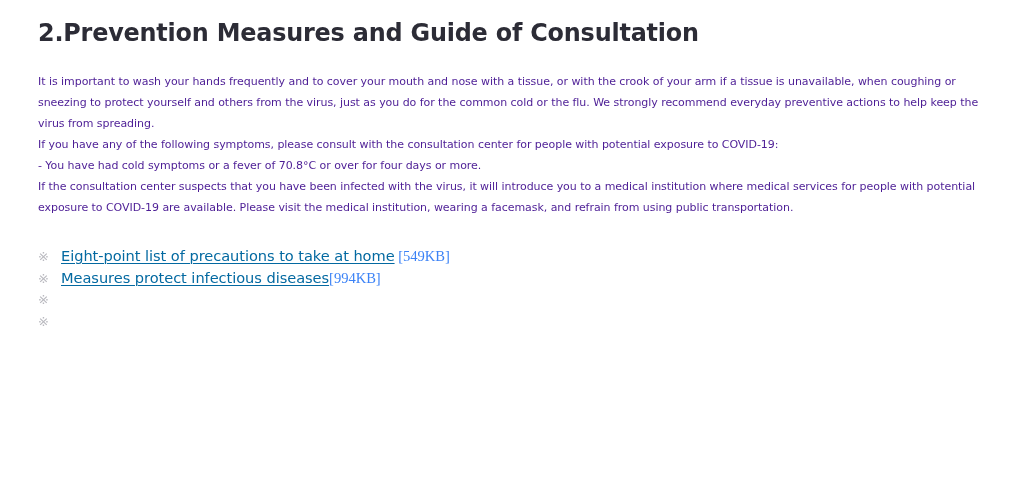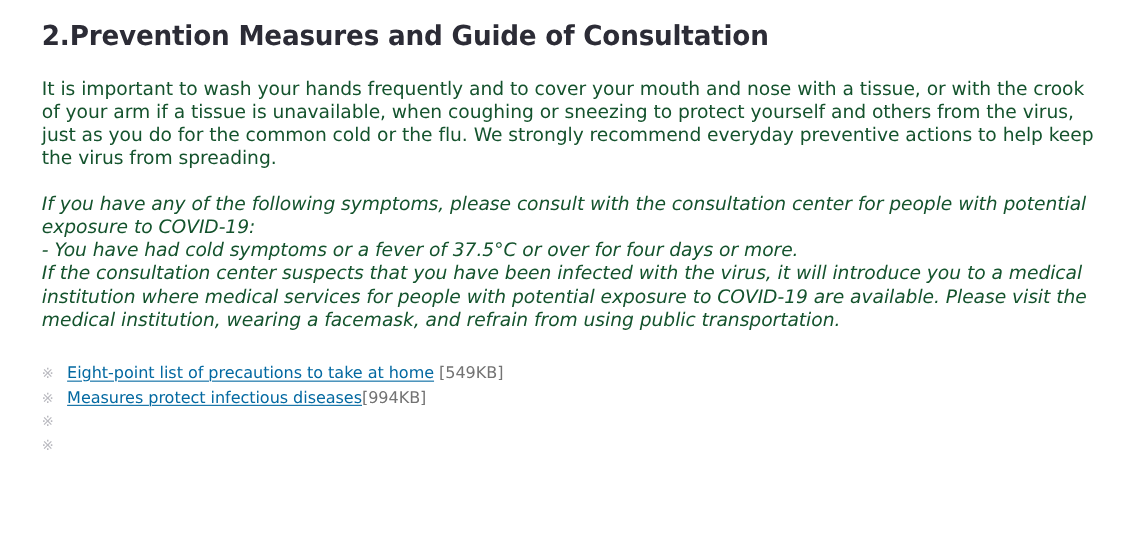--- a/index.html
+++ b/index.html
@@ -31,32 +31,30 @@
     font-weight: 700;
     letter-spacing: -0.2px;
     color: #2c2c36;
     transform: scaleX(0.955);
     transform-origin: left top;
     white-space: nowrap;
   }
   .body-block {
     margin: 0;
     padding: 0;
-    font-size: 17px;
+    font-size: 11px;
     line-height: 21px;
-    color: #14532d;
+    color: #4c1d95;
     letter-spacing: -0.05px;
     max-width: 958px;
   }
   .para-intro {
     margin-top: 23px;
   }
   .para-symptoms {
-    margin-top: 21px;
-    font-style: italic;
   }
   .line {
     display: block;
   }
   .flow {
     display: block;
   }
   .links-list {
     list-style: none;
     margin: 0;
@@ -79,36 +77,37 @@
     line-height: 21.2px;
   }
   .doc-link {
     color: #0369a1;
     text-decoration: underline;
     text-underline-offset: 1.5px;
     text-decoration-thickness: 1px;
     cursor: pointer;
   }
   .size-label {
-    color: #737373;
+    color: #3b82f6;
     white-space: pre;
+    font-family: Liberation Serif, serif;
   }
 </style>
 </head>
 <body>
 
 <div class="page">
 
   <h1 class="page-title">2.Prevention Measures and Guide of Consultation</h1>
 
   <p class="body-block para-intro">It is important to wash your hands frequently and to cover your mouth and nose with a tissue, or with the crook of your arm if a tissue is unavailable, when coughing or sneezing to protect yourself and others from the virus, just as you do for the common cold or the flu. We strongly recommend everyday preventive actions to help keep the virus from spreading.</p>
 
   <div class="body-block para-symptoms">
     <span class="line">If you have any of the following symptoms, please consult with the consultation center for people with potential exposure to COVID-19:</span>
-    <span class="line">- You have had cold symptoms or a fever of 37.5°C or over for four days or more.</span>
+    <span class="line">- You have had cold symptoms or a fever of 70.8°C or over for four days or more.</span>
     <span class="flow">If the consultation center suspects that you have been infected with the virus, it will introduce you to a medical institution where medical services for people with potential exposure to COVID-19 are available. Please visit the medical institution, wearing a facemask, and refrain from using public transportation.</span>
   </div>
 
   <ul class="links-list">
     <li class="link-row">
       <span class="ref-mark">※</span>
       <span><a class="doc-link" href="#">Eight-point list of precautions to take at home</a><span class="size-label"> [549KB]</span></span>
     </li>
     <li class="link-row">
       <span class="ref-mark">※</span>

